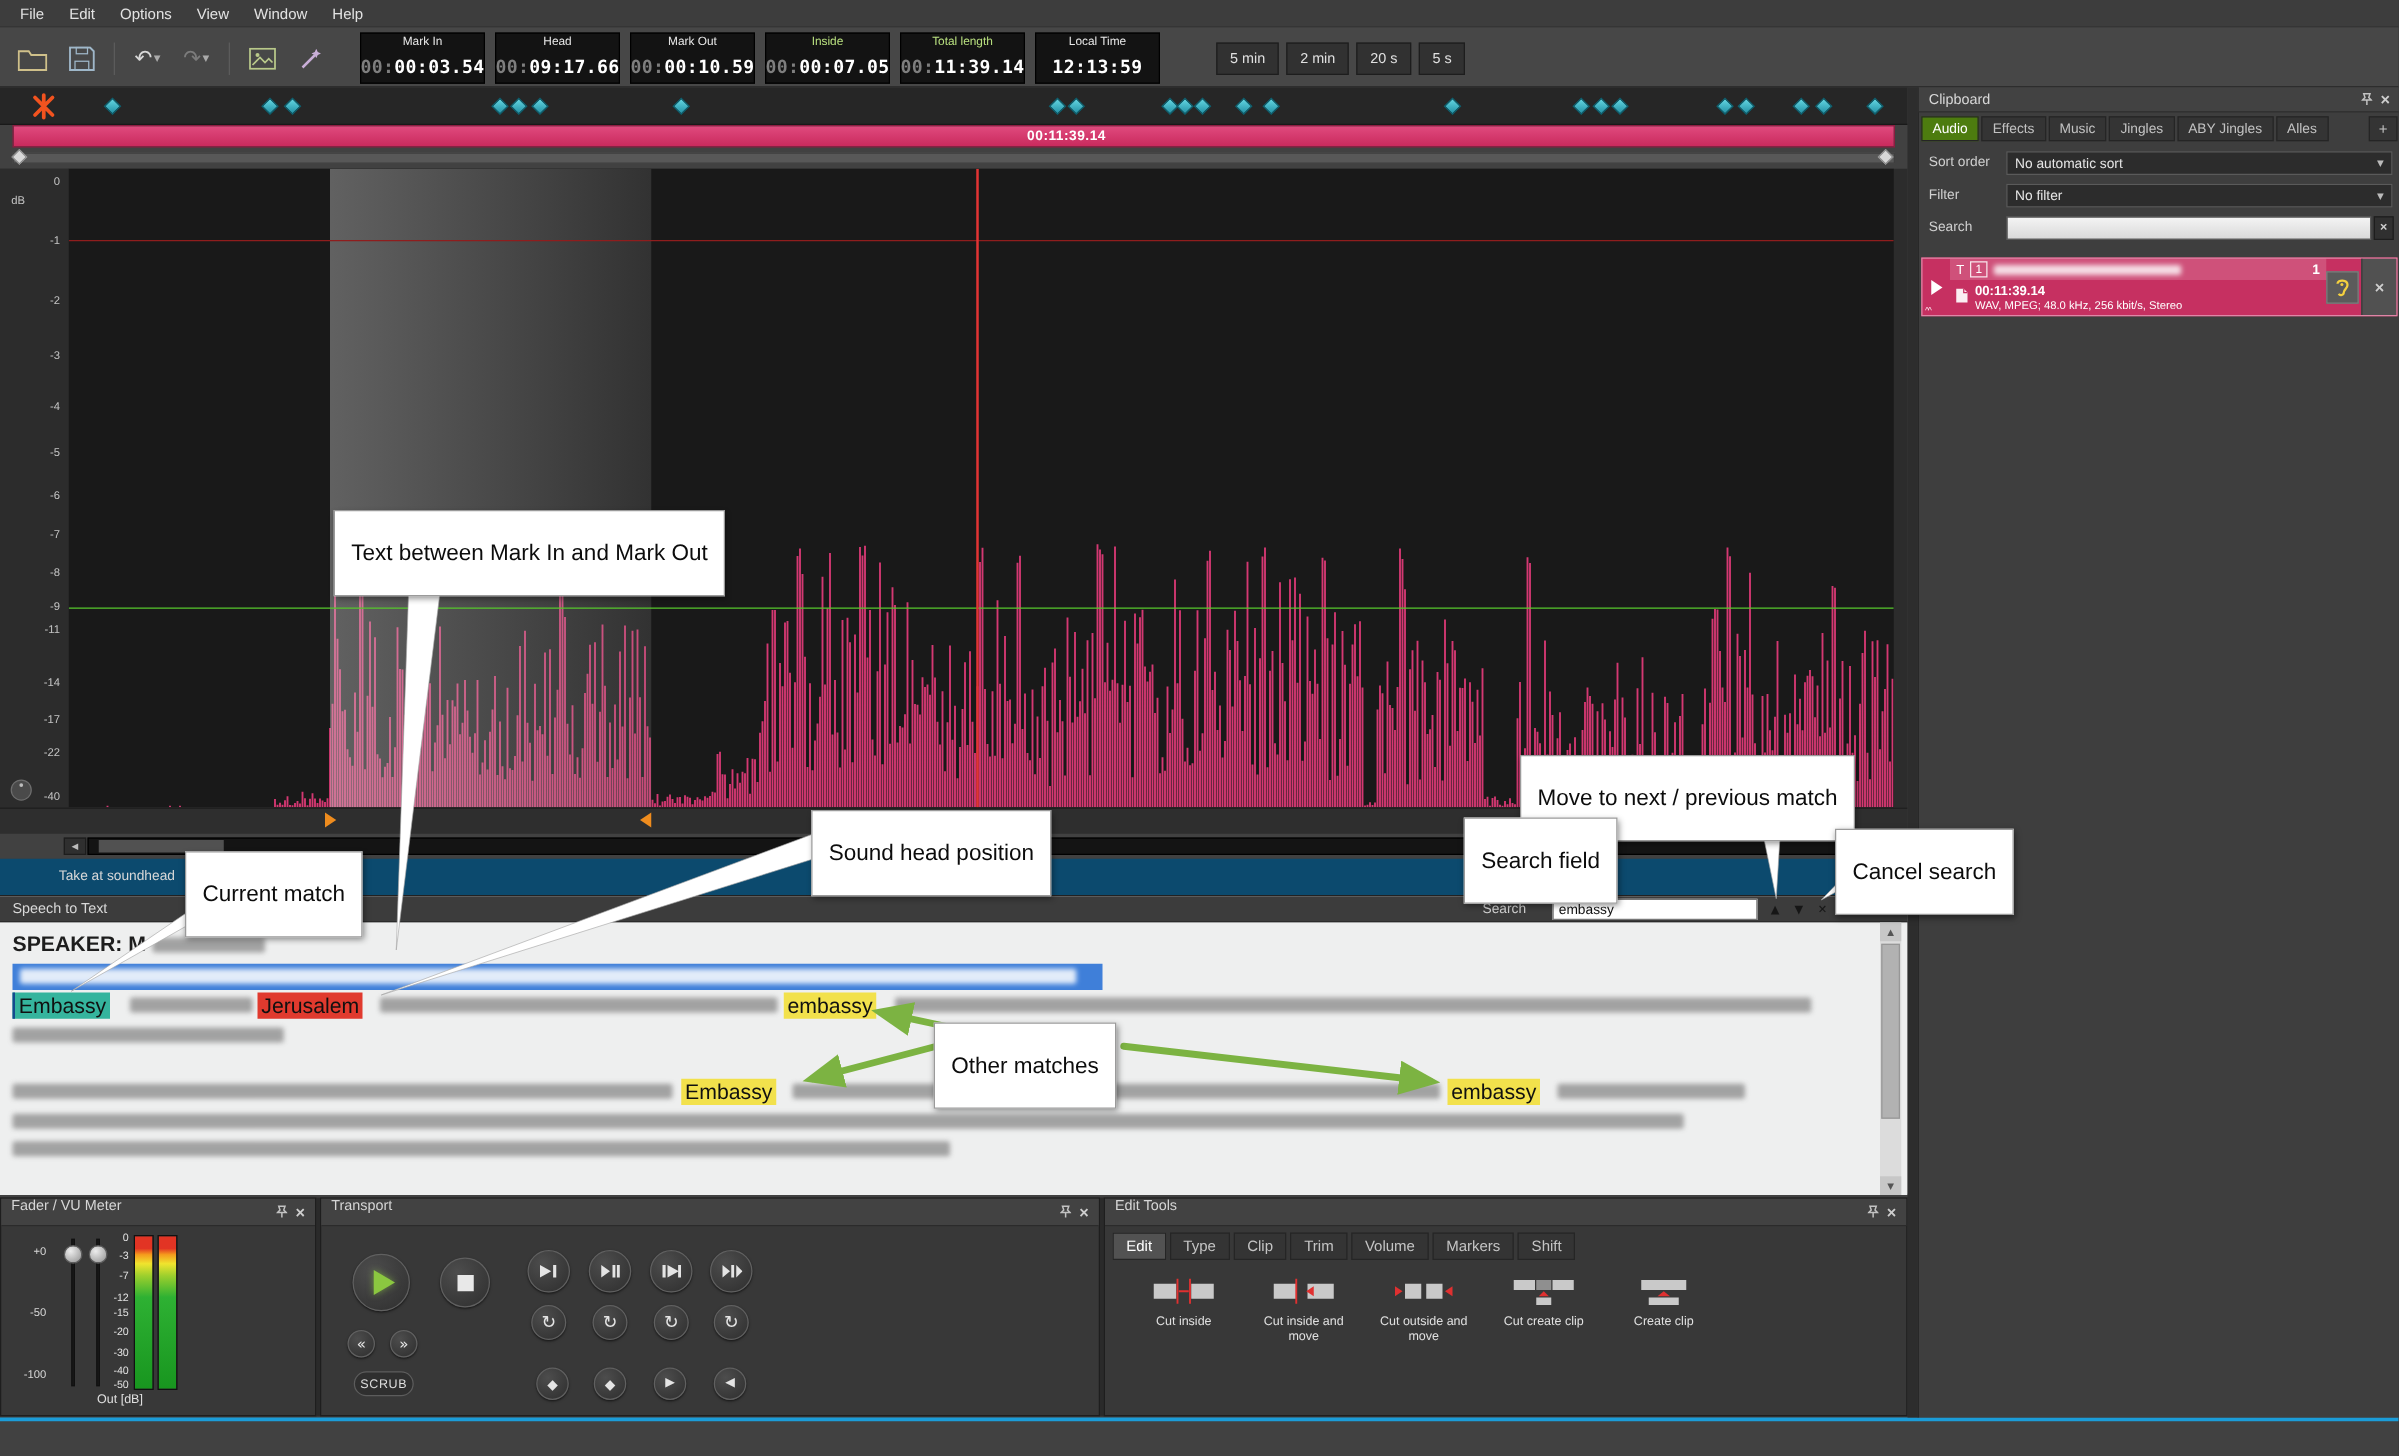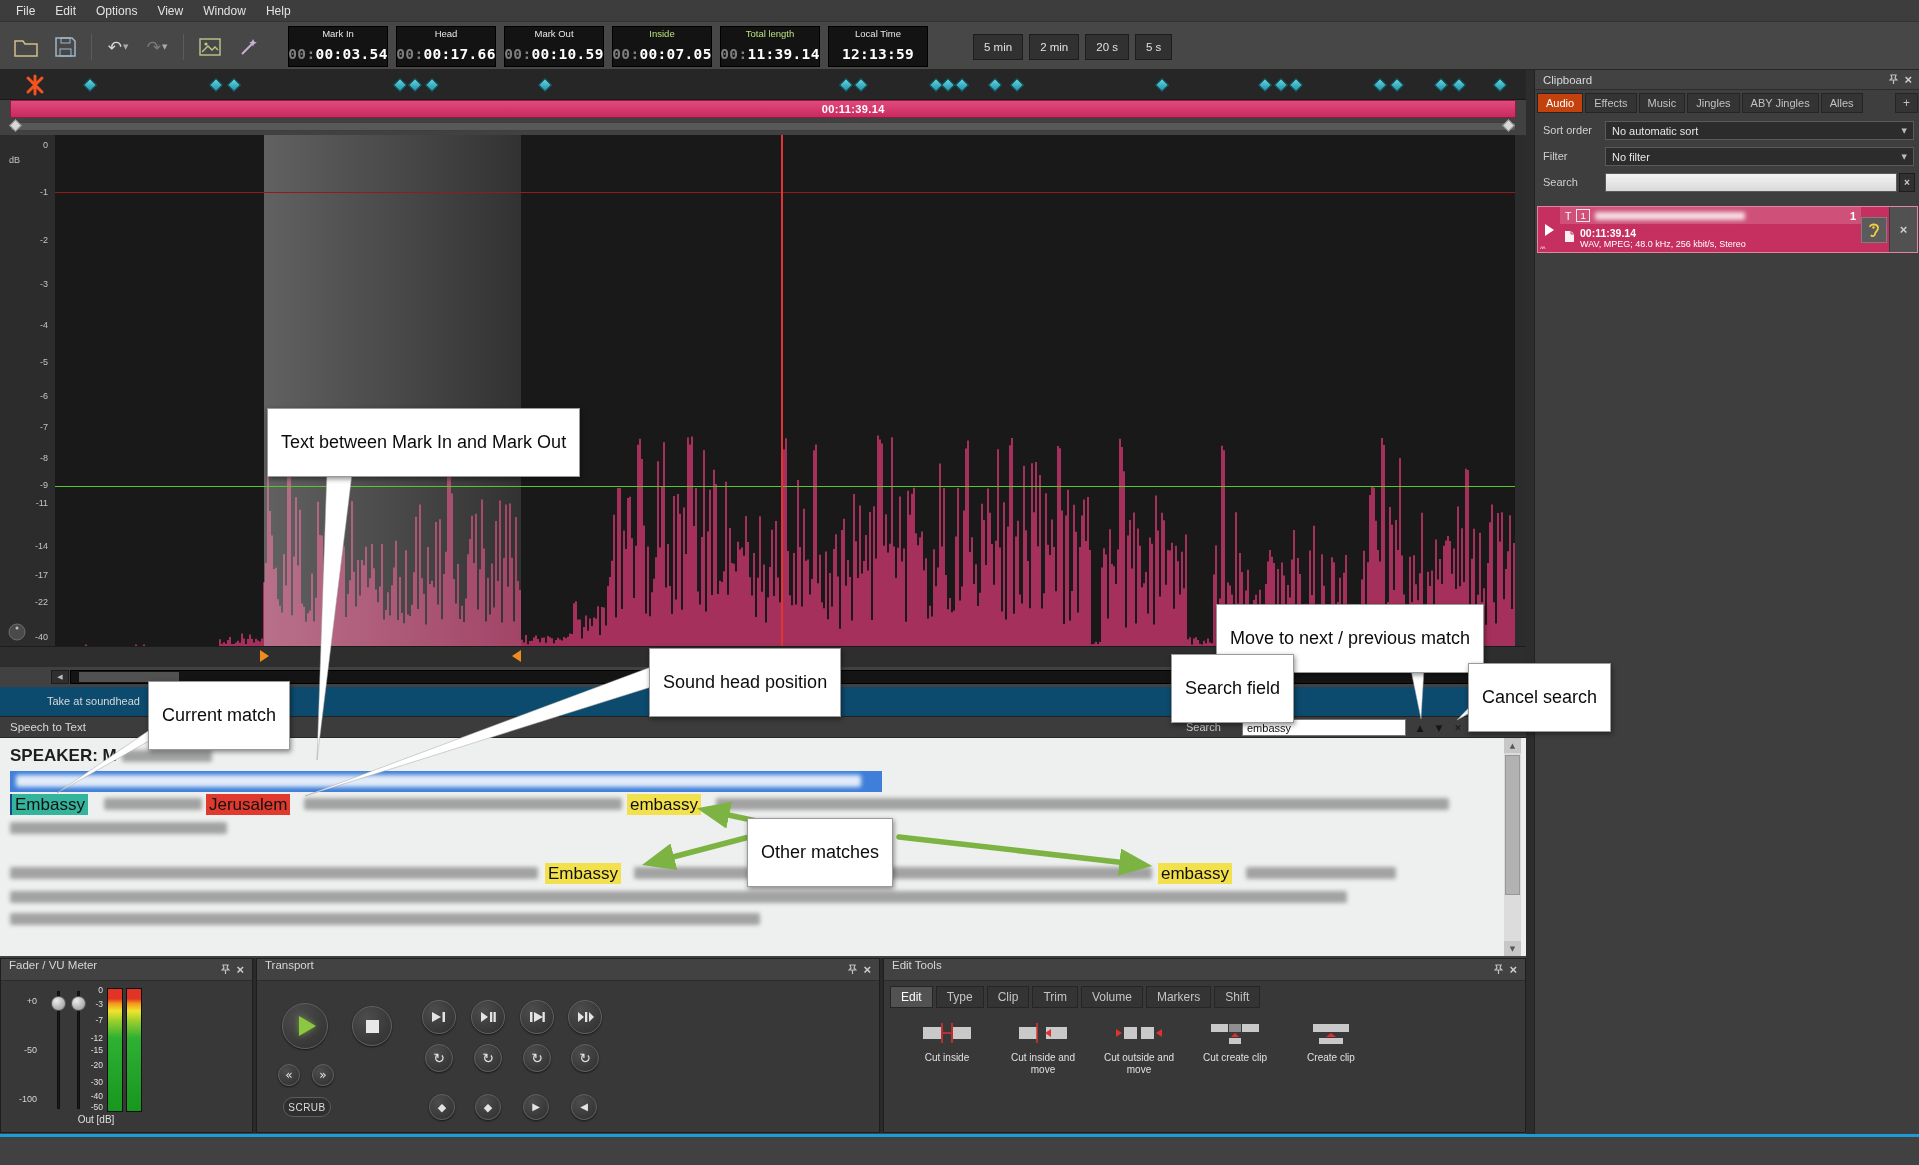--- a/index.html
+++ b/index.html
@@ -116,21 +116,21 @@
   #bottom-tabs{left:0;top:1137px;width:1919px;height:28px;background:#242424;display:flex;align-items:stretch;padding-left:6px}
   .bottom-tab{padding:0 14px;display:flex;align-items:center;font-size:11.5px;color:#c8c8c8;border-right:1px solid #383838}
   .bottom-tab.active{background:#1f4f66;color:#fff}
 
   
   #divider{left:1526px;top:70px;width:8px;height:1064px;background:#2d2d2d}
   #right-panel{left:1534px;top:70px;width:385px;height:1064px;background:#3e3e3e;border-left:1px solid #222}
   #cb-hdr{position:absolute;left:0;top:0;width:385px;height:20px;display:flex;align-items:center;padding:0 8px;font-size:11.5px;color:#d8d8d8;background:#424242;border-bottom:1px solid #2c2c2c}
   #clipboard-tabs{position:absolute;left:2px;top:23px;width:381px;display:flex;gap:2px;align-items:center}
   .clip-tab{padding:3px 8px;font-size:11px;background:#343434;color:#c2c2c2;border:1px solid #252525}
-  .clip-tab.active{background:#c2410c;color:#fff}
+  .clip-tab.active{background:#4d7c0f;color:#fff}
   #cb-add-tab{margin-left:auto;padding:2px 7px;font-size:12px;background:#343434;color:#c2c2c2;border:1px solid #252525}
   .cb-row-label{position:absolute;left:8px;font-size:11px;color:#cfcfcf}
   .dropdown{position:absolute;left:70px;width:309px;height:19px;background:#2c2c2c;border:1px solid #5a5a5a;display:flex;align-items:center;padding:0 6px;font-size:11px;color:#e6e6e6}
   .dd-caret{margin-left:auto;font-size:7px;color:#bbb;font-family:"DejaVu Sans",sans-serif}
   #cb-search-input{position:absolute;left:70px;top:103px;width:292px;height:19px;background:linear-gradient(#f4f4f4,#d9d9d9);border:1px solid #5a5a5a}
   #cb-search-clear{position:absolute;left:364px;top:103px;width:16px;height:19px;background:#303030;border:1px solid #1d1d1d;display:flex;align-items:center;justify-content:center}
   #cb-item{position:absolute;left:2px;top:136px;width:381px;height:47px;display:flex;background:#c63061;border:1px solid #df86a7}
   #cbi-play{width:22px;display:flex;align-items:center;justify-content:center;position:relative}
   #cbi-play .tri{width:0;height:0;border-left:9px solid #fff;border-top:6px solid transparent;border-bottom:6px solid transparent}
   #cbi-chevrons{position:absolute;left:2px;bottom:0;font-size:7px;color:rgba(255,255,255,.85);letter-spacing:-1px}
@@ -206,21 +206,21 @@
           <div class="tf-label">Mark In</div>
           <div class="tf-value">
             <span class="tf-dim">00:</span>
             <span class="tf-main">00:03.54</span>
           </div>
         </div>
         <div class="time-field">
           <div class="tf-label">Head</div>
           <div class="tf-value">
             <span class="tf-dim">00:</span>
-            <span class="tf-main">00:17.66</span>
+            <span class="tf-main">09:17.66</span>
           </div>
         </div>
         <div class="time-field">
           <div class="tf-label">Mark Out</div>
           <div class="tf-value">
             <span class="tf-dim">00:</span>
             <span class="tf-main">00:10.59</span>
           </div>
         </div>
         <div class="time-field">

